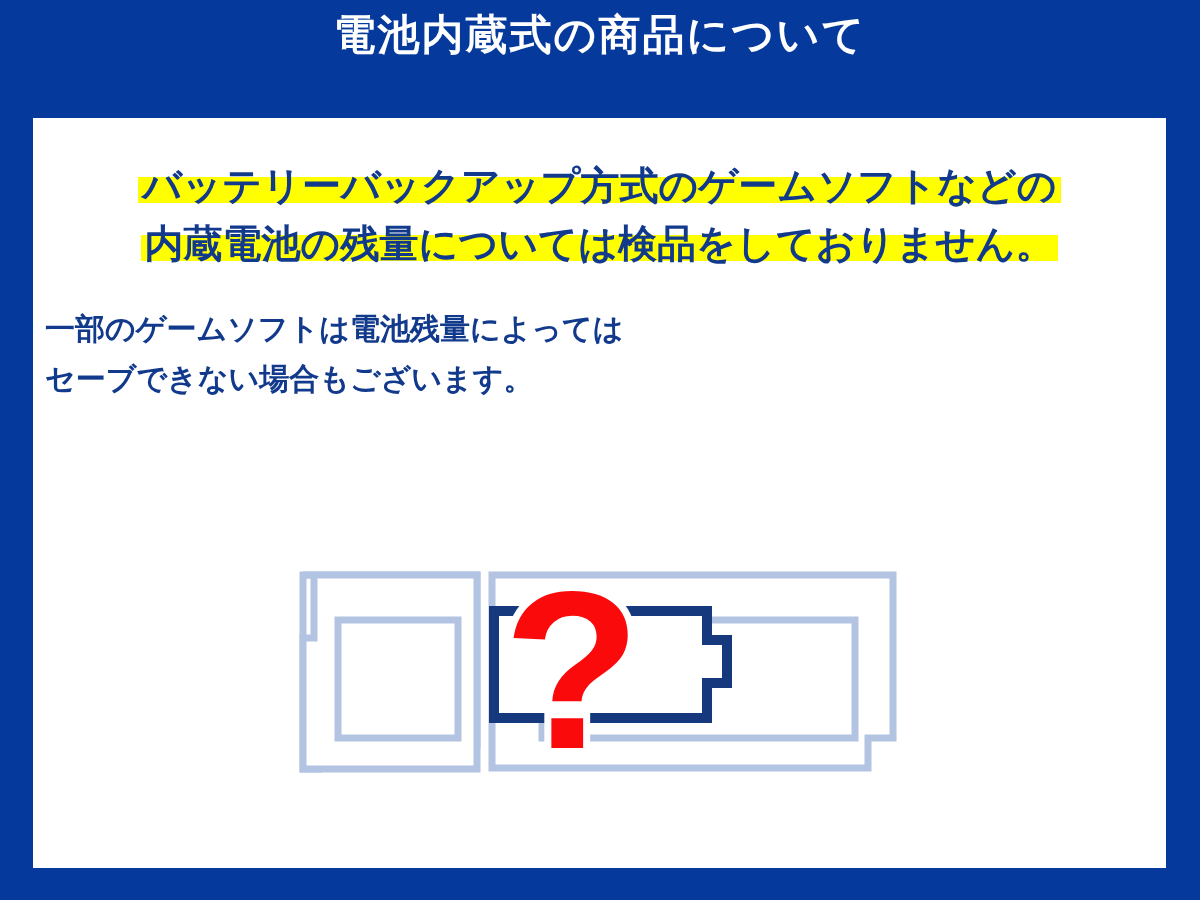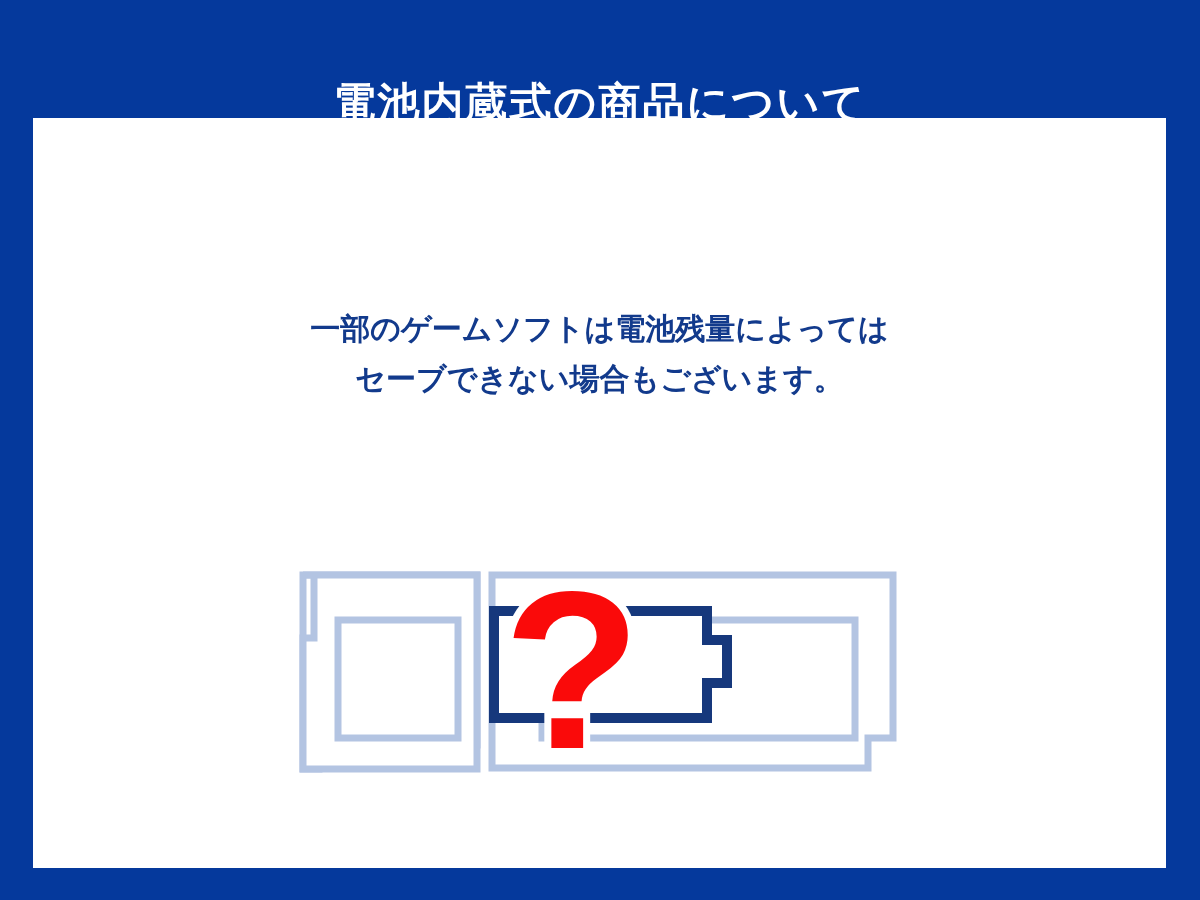--- a/index.html
+++ b/index.html
@@ -21,25 +21,25 @@
     width: 1200px;
     height: 900px;
     background: #05399c;
     box-sizing: border-box;
   }
 
   
   .header {
     position: absolute;
     left: 0;
-    top: 8px;
+    top: 16px;
     width: 1200px;
     height: 118px;
     display: flex;
-    align-items: flex-end;
+    align-items: flex-start;
     justify-content: center;
   }
   .header-title {
     color: #ffffff;
     font-size: 42px;
     font-weight: bold;
     letter-spacing: 2px;
     line-height: 1;
     white-space: nowrap;
     transform: translateY(-2px);
@@ -89,21 +89,21 @@
     background: #ffff00;
     z-index: -1;
   }
 
   
   .body-text {
     position: absolute;
     left: 0;
     top: 196px;
     width: 1133px;
-    text-align: center;
+    padding-left: 12px;
   }
   .body-line {
     display: block;
     font-size: 30px;
     font-weight: bold;
     color: #123a8c;
     line-height: 1.0;
     height: 50px;
     white-space: nowrap;
   }
@@ -125,20 +125,28 @@
 <body>
 
 <div class="poster">
 
   <div class="header">
     <div class="header-title">電池内蔵式の商品について</div>
   </div>
 
   <div class="card">
 
+    <div class="lead">
+      <span class="lead-line">
+        <span class="hl">バッテリーバックアップ方式のゲームソフトなどの</span>
+      </span>
+      <span class="lead-line">
+        <span class="hl">内蔵電池の残量については検品をしておりません。</span>
+      </span>
+    </div>
 
     <div class="body-text">
       <span class="body-line">一部のゲームソフトは電池残量によっては</span>
       <span class="body-line">セーブできない場合もございます。</span>
     </div>
 
     <div class="illustration">
       <svg width="640" height="250" viewBox="0 0 640 250" xmlns="http://www.w3.org/2000/svg">
 
         <path d="M 23,27 L 197,27 L 197,197 L 39,197 L 39,221 L 23,221 Z" fill="none" stroke="#b3c4e2" stroke-width="7" transform="translate(0,0)"></path>

